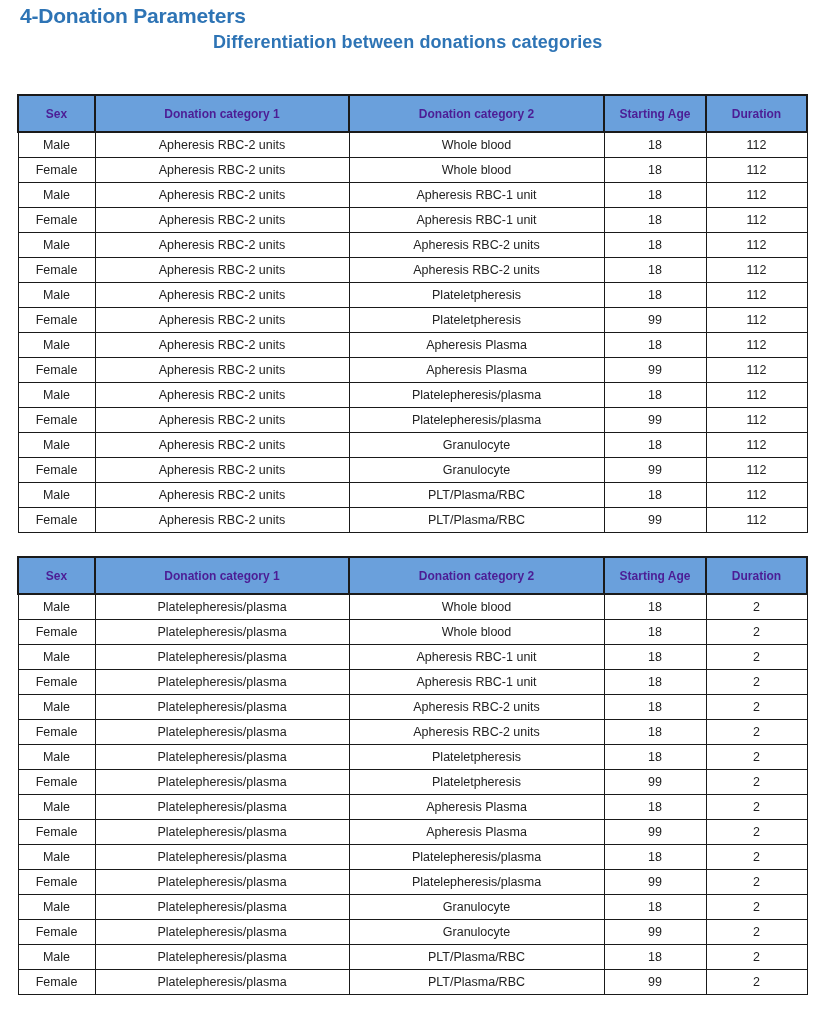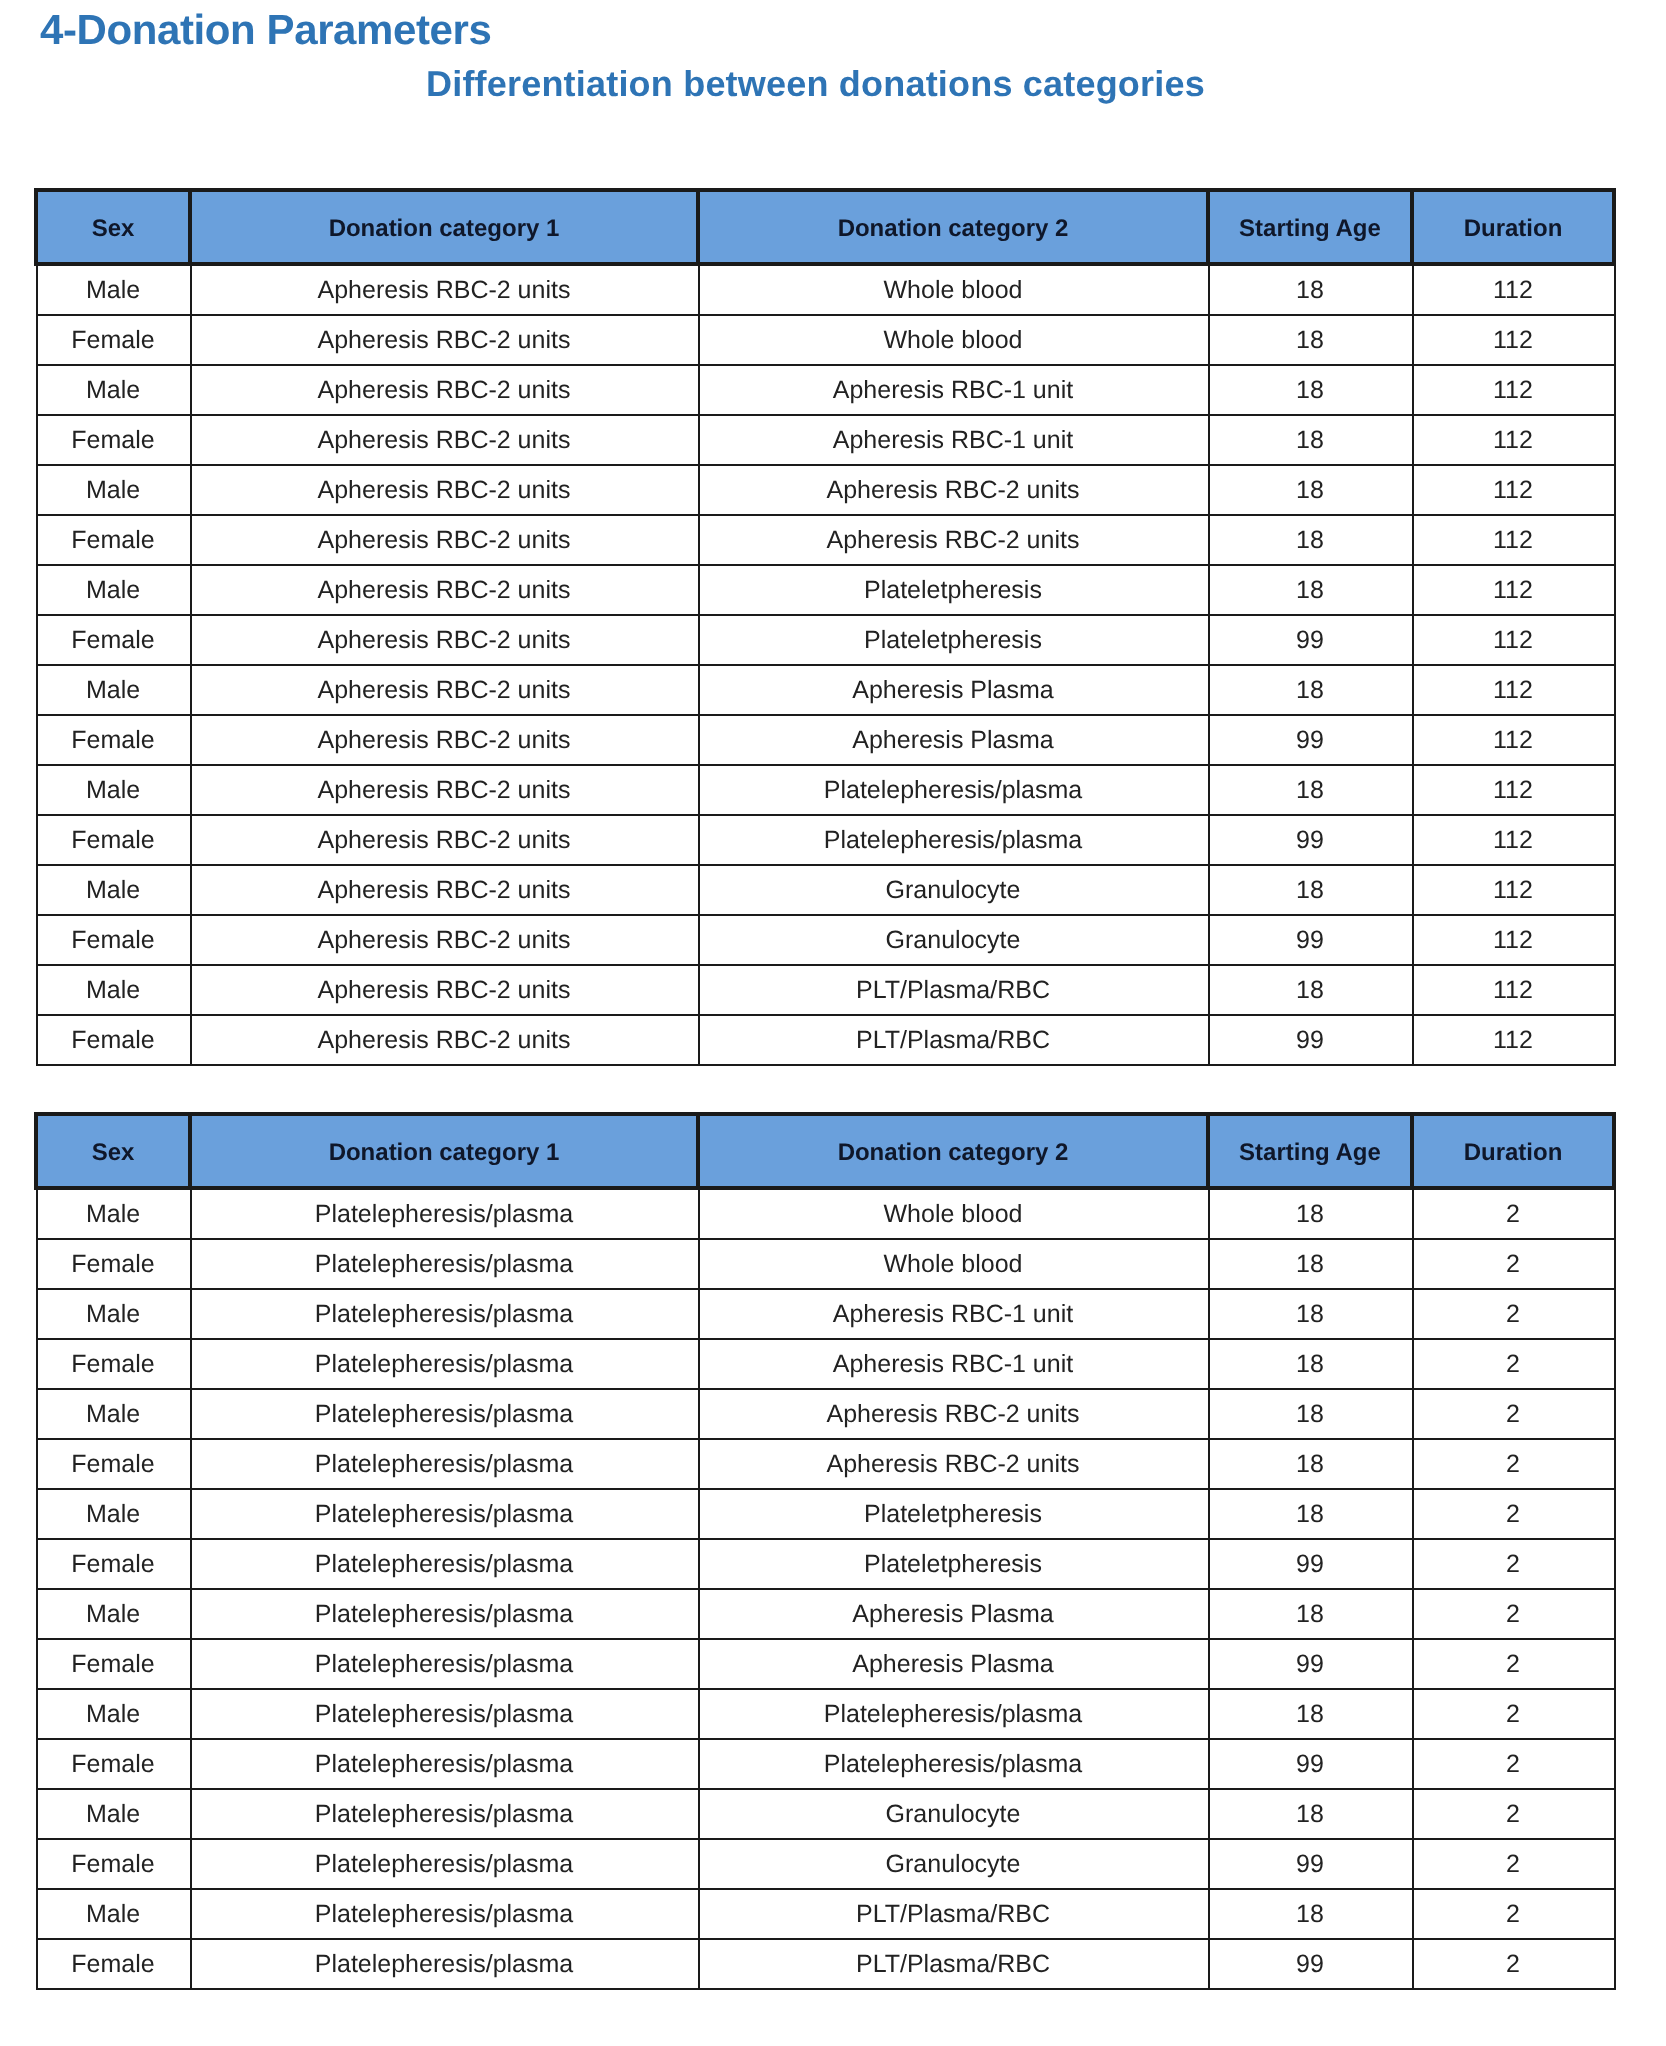--- a/index.html
+++ b/index.html
@@ -46,21 +46,21 @@
     .data-table th, .data-table td {
       border: 1.5px solid #1a1a1a;
       text-align: center;
       vertical-align: middle;
       padding: 0;
       white-space: nowrap;
       overflow: hidden;
     }
     .data-table th {
       background: #6aa0dc;
-      color: #0f172a;
+      color: #4c1d95;
       font-weight: bold;
       font-size: 12px;
       height: 35px;
       border-width: 2px;
     }
     .data-table td {
       height: 24px;
       color: #222;
     }
     col.c-sex { width: 77px; }

